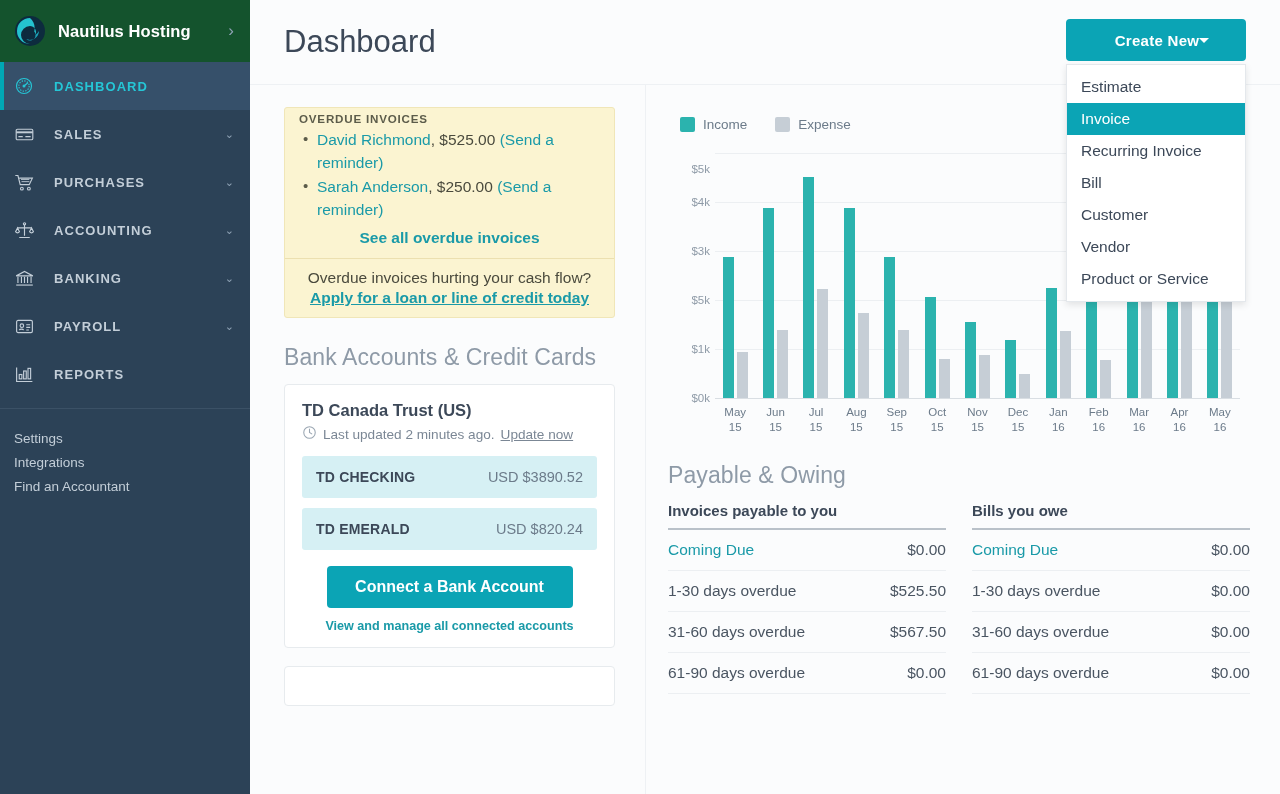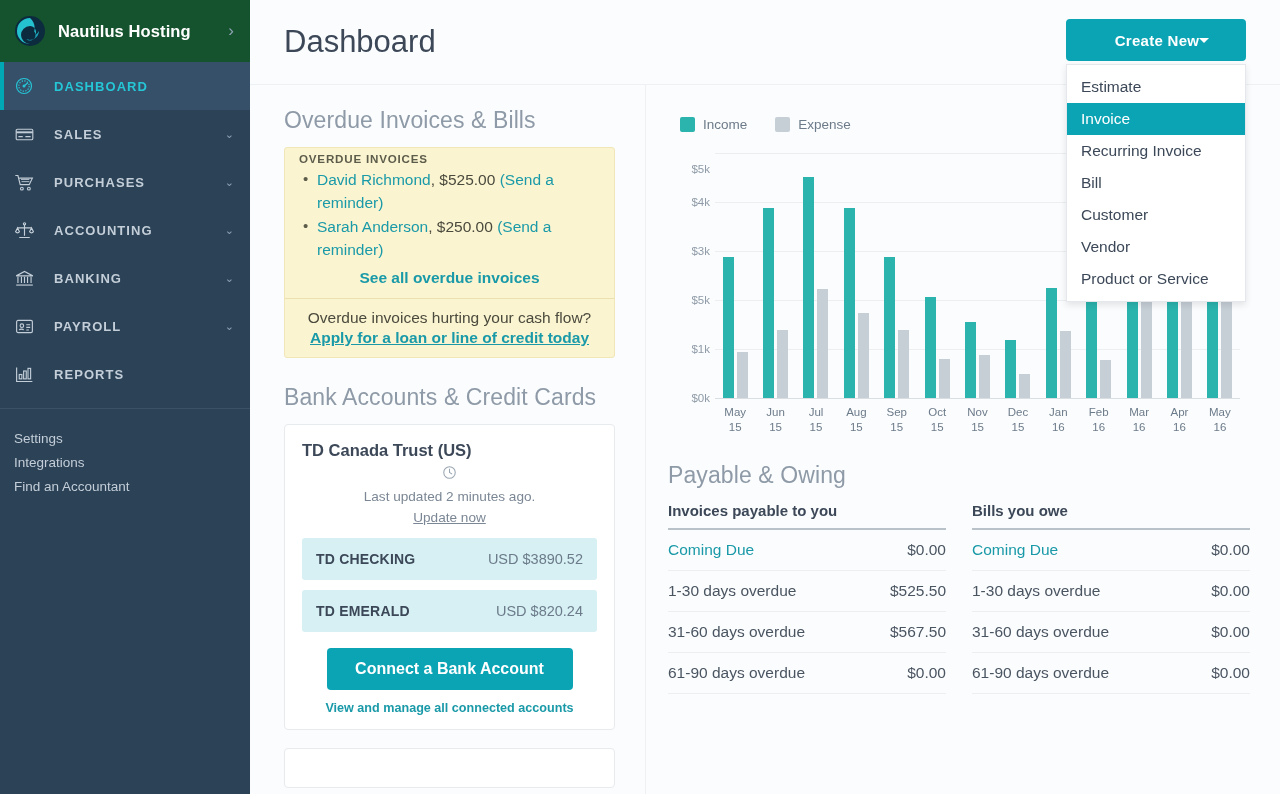--- a/index.html
+++ b/index.html
@@ -128,21 +128,21 @@
   .overdue-foot { text-align: center; font-size: 15.5px; color: #4a4a3d; line-height: 19px; }
   .overdue-foot .cta { display: block; font-weight: bold; color: #1a9aa8; margin-top: 1px; }
 
   
   .bank-section { margin-top: 26px; }
   .bank-card {
     background: #ffffff; border: 1px solid #e7ebee; border-radius: 4px;
     padding: 16px 17px 14px 17px;
   }
   .bank-name { font-size: 16.5px; font-weight: bold; color: #3c4858; margin-bottom: 5px; }
-  .bank-updated { display: flex; align-items: center; gap: 6px; font-size: 13.6px; color: #7b8795; margin-bottom: 13px; flex-direction: column; }
+  .bank-updated { display: flex; align-items: center; gap: 6px; font-size: 13.6px; color: #7b8795; margin-bottom: 13px; }
   .bank-updated a { color: #7b8795; text-decoration: underline; }
   .acct-row {
     background: #d6f0f4; border-radius: 3px; height: 42px;
     display: flex; align-items: center; justify-content: space-between;
     padding: 0 14px; margin-bottom: 10px;
   }
   .acct-name { font-size: 14px; font-weight: bold; color: #3c4858; letter-spacing: .2px; }
   .acct-bal { font-size: 14.5px; color: #6c7b8a; }
   .connect-btn {
     display: block; margin: 16px auto 0 auto; width: 246px; height: 42px;
@@ -326,21 +326,20 @@
           <div class="dd-item">Vendor</div>
           <div class="dd-item">Product or Service</div>
         </div>
       </div>
     </div>
 
     <div class="content">
 
       <div class="col-left">
 
-        <h2 class="sec-title">Overdue Invoices &amp; Bills</h2>
 
         <div class="overdue-card">
           <div class="overdue-head">OVERDUE INVOICES</div>
           <ul class="overdue-list">
             <li>
               <a class="lnk" href="#">David Richmond</a><span>, $525.00 </span><a class="lnk" href="#">(Send a reminder)</a>
             </li>
             <li>
               <a class="lnk" href="#">Sarah Anderson</a><span>, $250.00 </span><a class="lnk" href="#">(Send a reminder)</a>
             </li>

